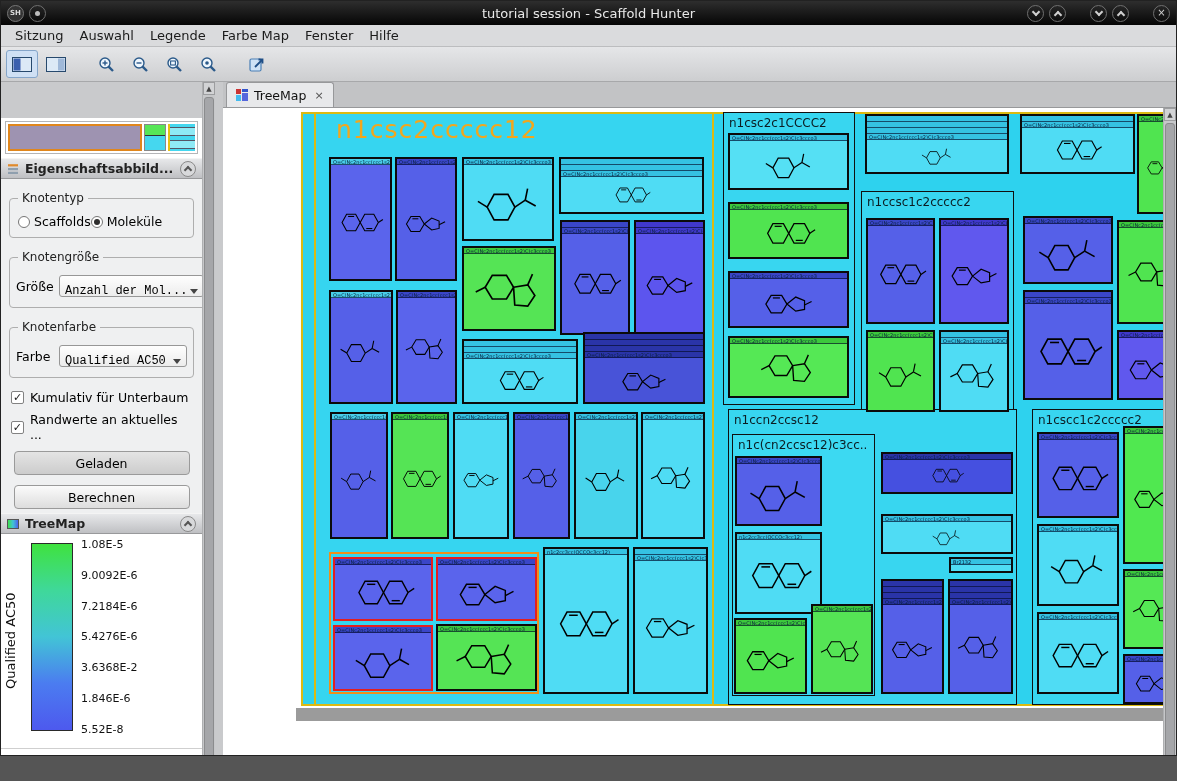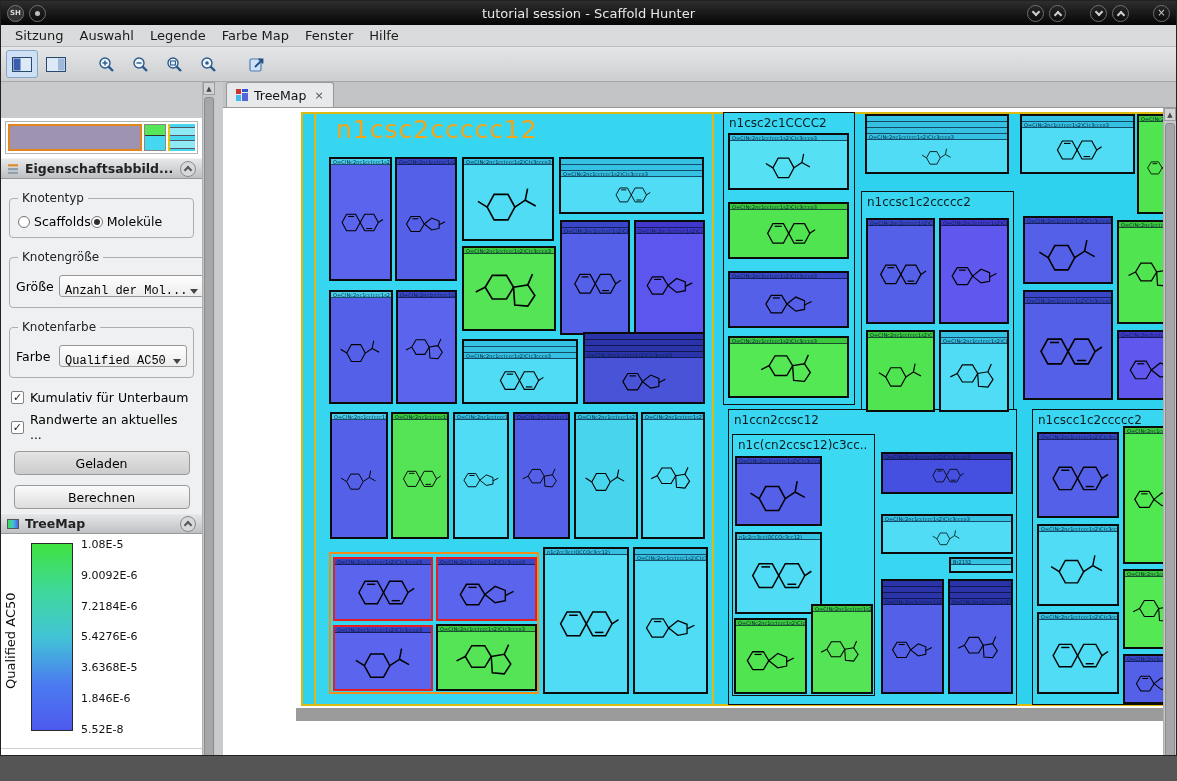--- a/index.html
+++ b/index.html
@@ -297,21 +297,21 @@
       </div>
 
       <div class="legend-body">
         <div class="legend-axis">Qualified AC50</div>
         <div class="legend-bar" style="background: linear-gradient(rgb(63, 226, 63), rgb(63, 216, 154), rgb(66, 196, 214), rgb(75, 124, 240), rgb(77, 89, 238));"></div>
         <div class="legend-ticks">
           <span>1.08E-5</span>
           <span>9.0092E-6</span>
           <span>7.2184E-6</span>
           <span>5.4276E-6</span>
-          <span>3.6368E-5</span>
+          <span>3.6368E-2</span>
           <span>1.846E-6</span>
           <span>5.52E-8</span>
         </div>
       </div>
 
 
       <div class="status-area">
         <span>2999111</span>
       </div>
     </div>

